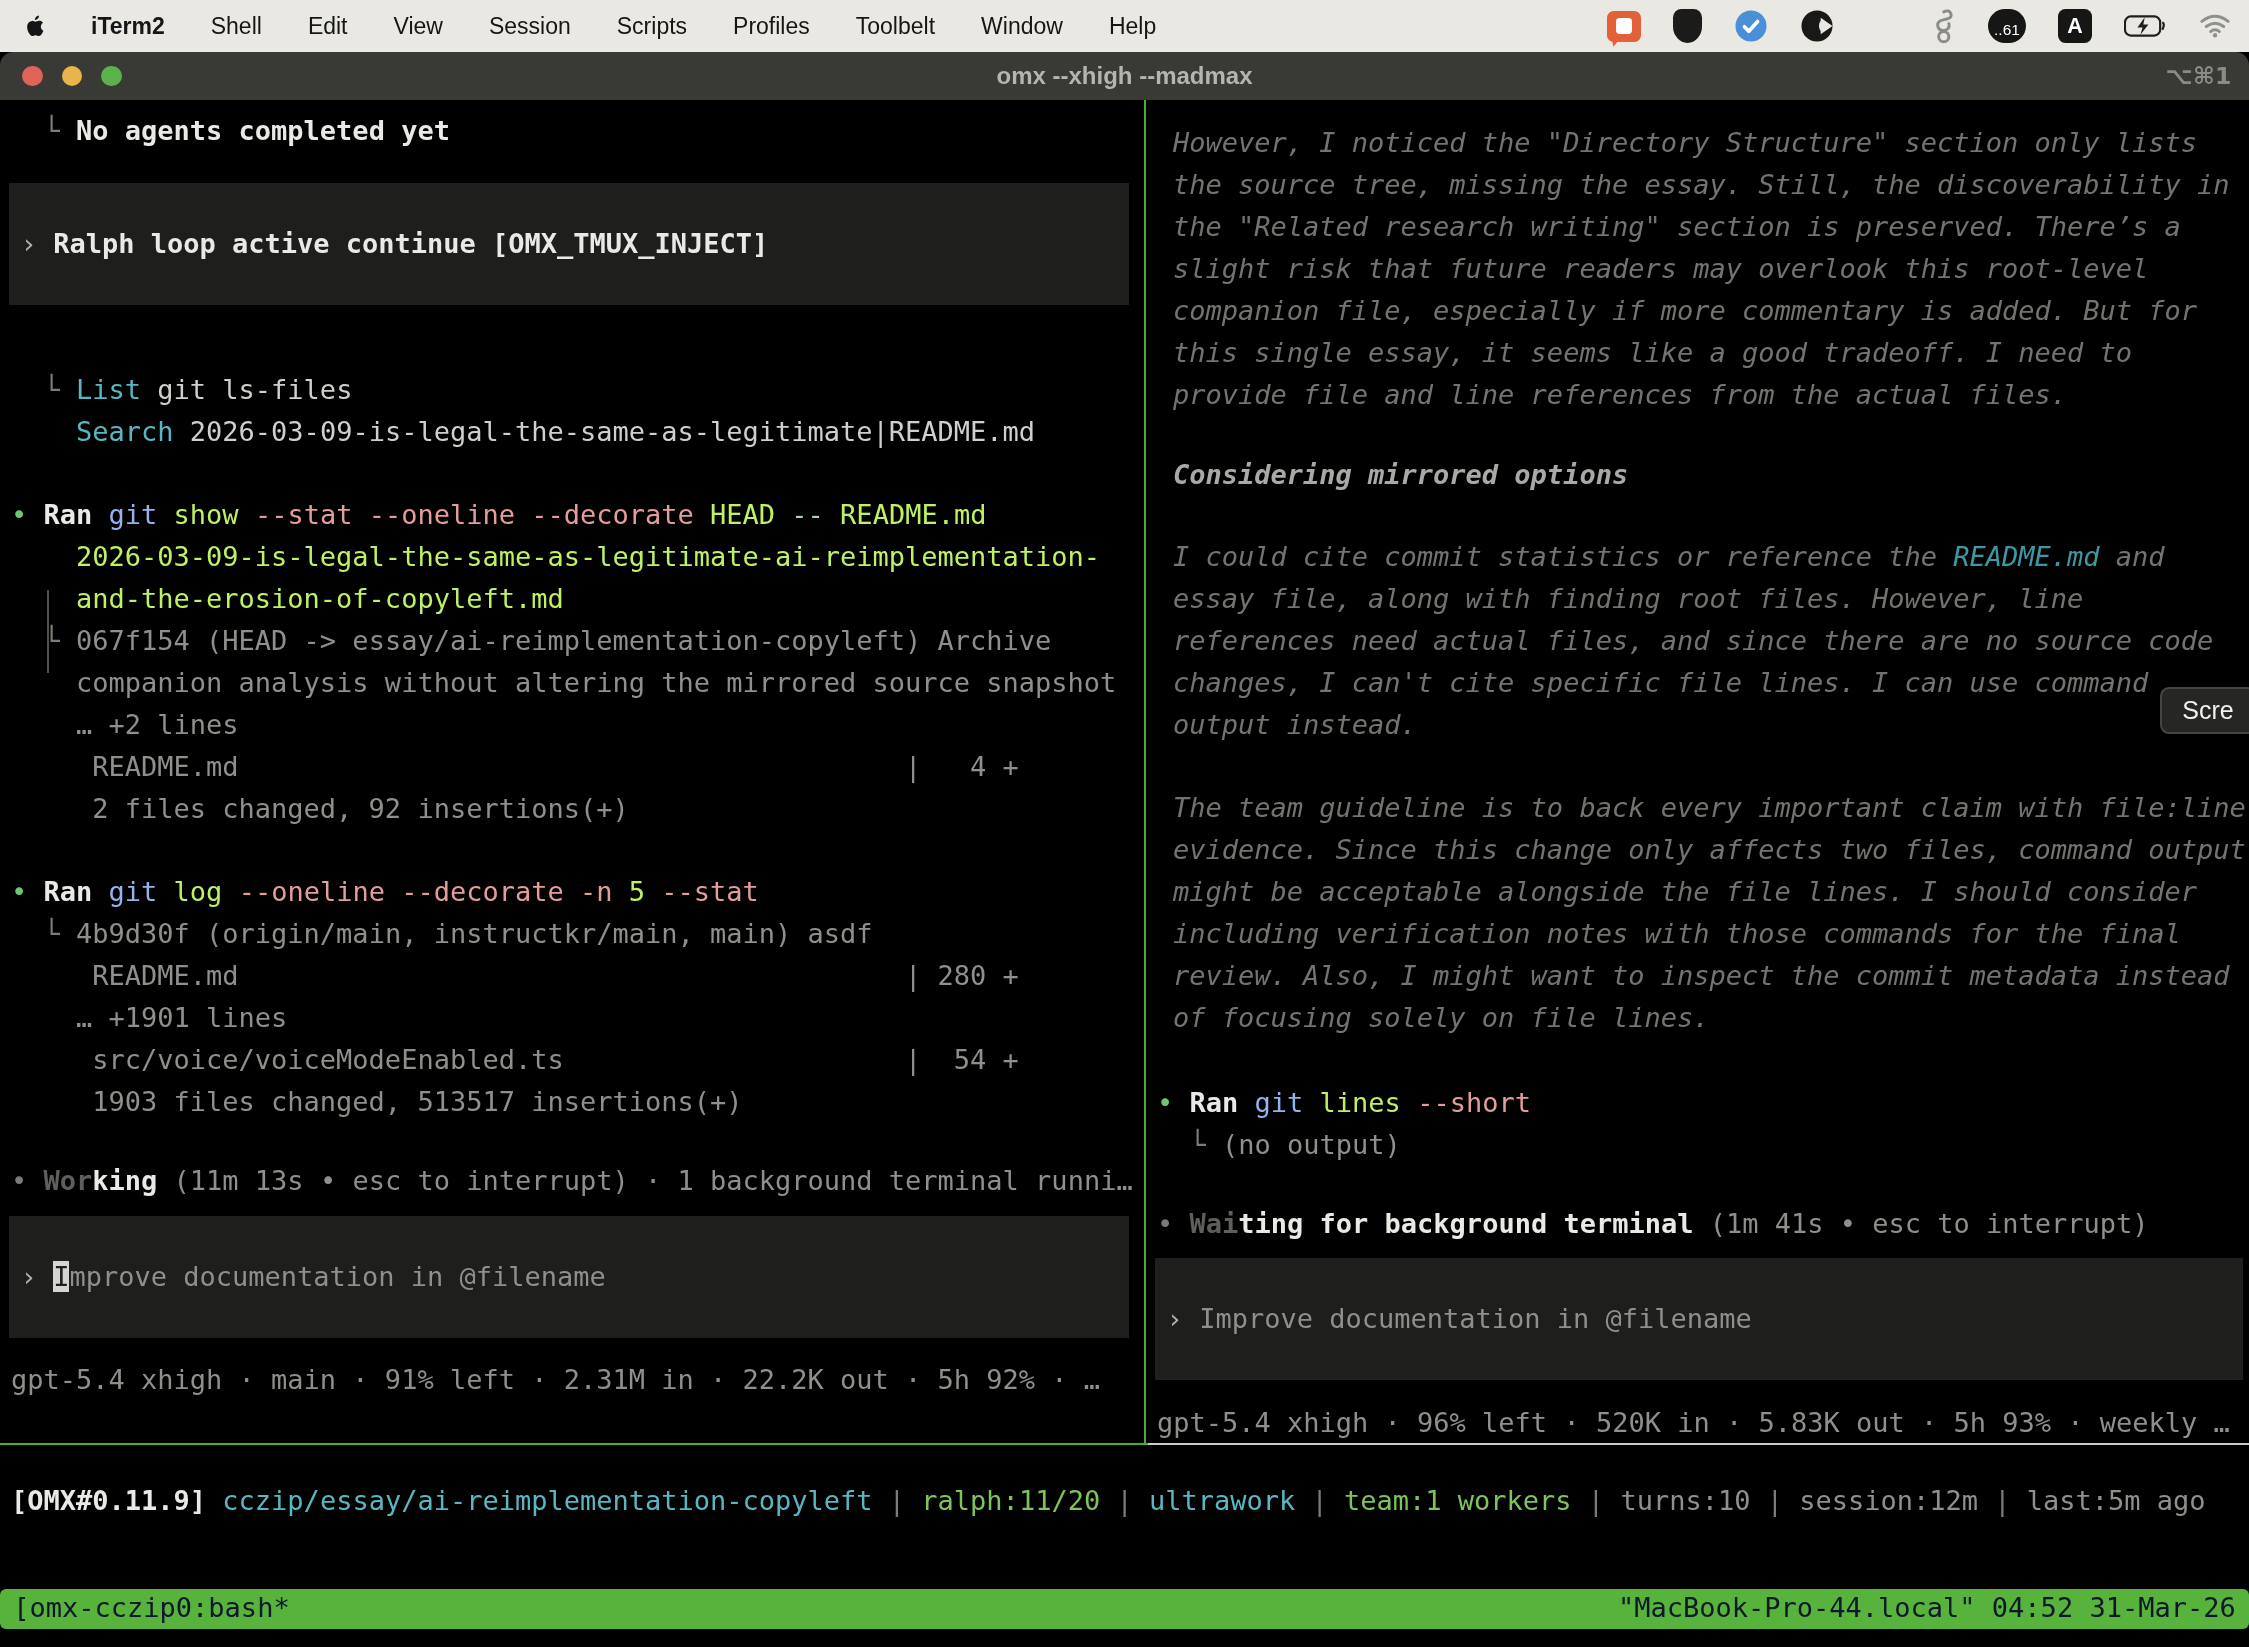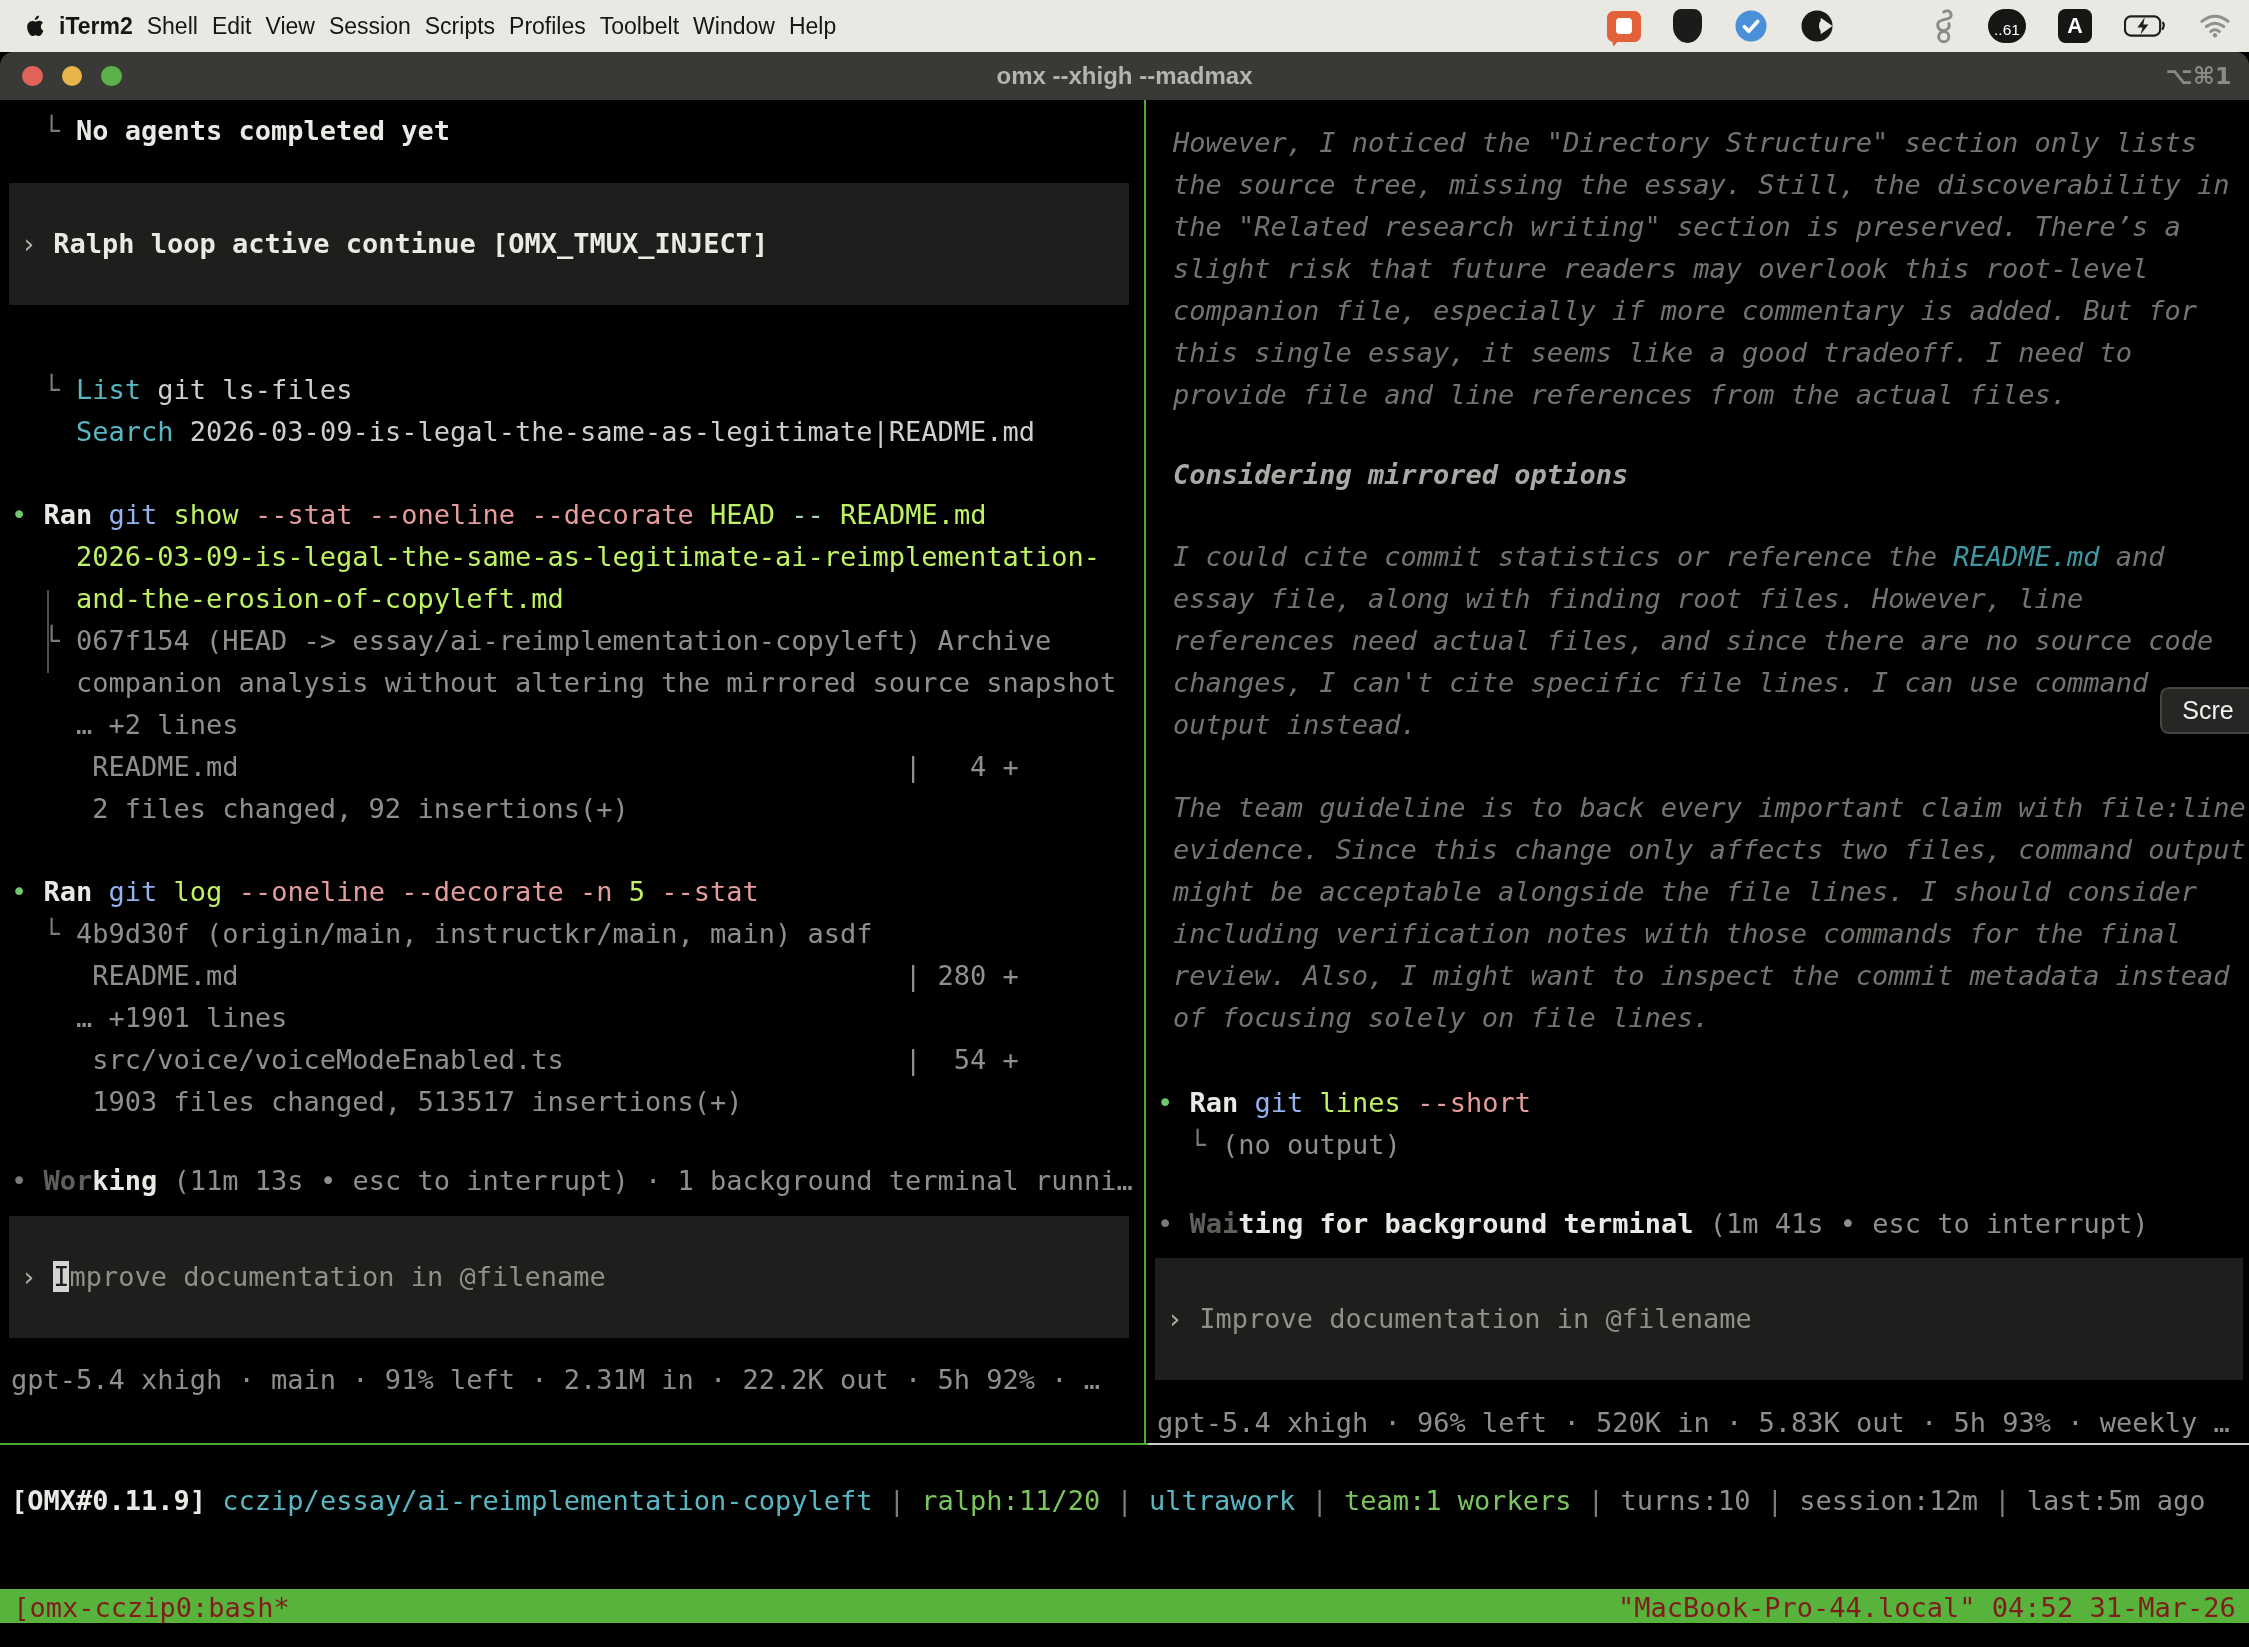--- a/index.html
+++ b/index.html
@@ -1,19 +1,19 @@
 <!DOCTYPE html>
 <html style="font-size:11.8px"><head>
 <meta charset="utf-8">
 <style>
   html,body{margin:0;padding:0;background:#000;width:2250px;height:1648px;overflow:hidden;
     font-family:"DejaVu Sans Mono",monospace;}
   
   .menubar{height:52px;background:#e9e8e2;display:flex;align-items:center;justify-content:space-between;}
-  .menus{display:flex;align-items:center;gap:14px;padding-left:25px;color:#161616;
+  .menus{display:flex;align-items:center;gap:46px;padding-left:25px;color:#161616;
     font-family:"Liberation Sans",sans-serif;font-size:23px;}
   .menus .apple{width:20px;height:23.6px;display:inline-block;}
   .menus .m0{font-weight:700;}
   .statusicons{display:flex;align-items:center;gap:32px;padding-right:19px;}
   .sticon{display:flex;align-items:center;justify-content:center;}
   .chatic{width:34px;height:31px;background:#e2603a;border-radius:6.6px;position:relative;
     display:flex;align-items:center;justify-content:center;}
   .chatic .inner{width:16px;height:16px;background:#fff;border-radius:3.7px;}
   .chatic .tail{position:absolute;left:4.4px;bottom:-5.2px;width:10.3px;height:10.3px;background:#e2603a;
     clip-path:polygon(0 0,100% 0,20% 100%);}
@@ -50,22 +50,22 @@
   .sp{width:100%;}
   .inbox{background:#1e1e1d;height:122px;margin-left:-2.2px;margin-right:14.8px;
     display:flex;align-items:center;padding-left:11.8px;}
   .inbox .rline{height:auto;}
   .treeline{position:absolute;left:47px;top:490px;height:83px;width:1.5px;background:#4f4f4c;}
   .borderrow{display:flex;height:2.2px;}
   .borderrow .bl{width:1148px;background:#4cae30;}
   .borderrow .br{flex:1;background:#c9c9c5;}
   .omxarea{height:144px;padding-top:35px;padding-left:11px;box-sizing:border-box;
     font-size:27px;line-height:42px;}
-  .tmuxbar{height:34px;background:#57b33c;color:#7f1d1d;font-size:27px;line-height:38px;
-    display:flex;justify-content:space-between;padding:0 13.3px;white-space:pre;}
+  .tmuxbar{height:40px;background:#57b33c;color:#0f172a;font-size:27px;line-height:38px;
+    display:flex;justify-content:space-between;padding:0 13.3px;white-space:pre;border-radius:6px;}
   .bottomfill{height:20px;background:#000;}
   
   .seg{white-space:pre;}
   .white{color:#e9e9e6;font-weight:bold;}
   .b{font-weight:700;}
   .lgray{color:#cfcfcc;margin-top:40px;}
   .gray{color:#8f8f8b;}
   .dim{color:#7b7b78;}
   .dim2{color:#5f5f5c;}
   .lav{color:#bef264;}

